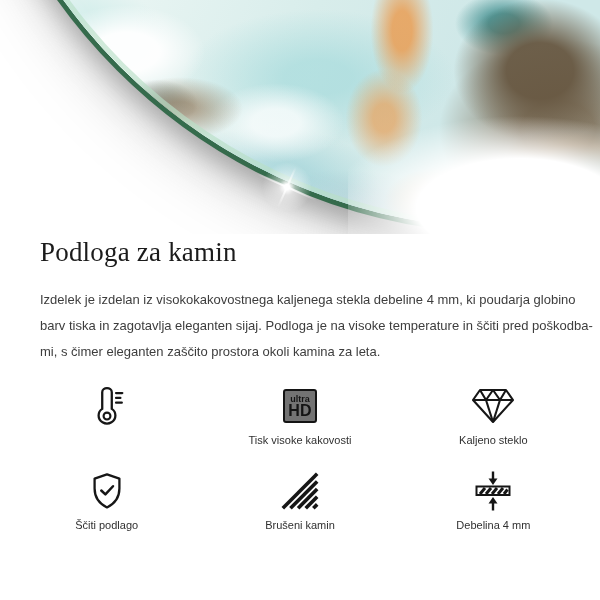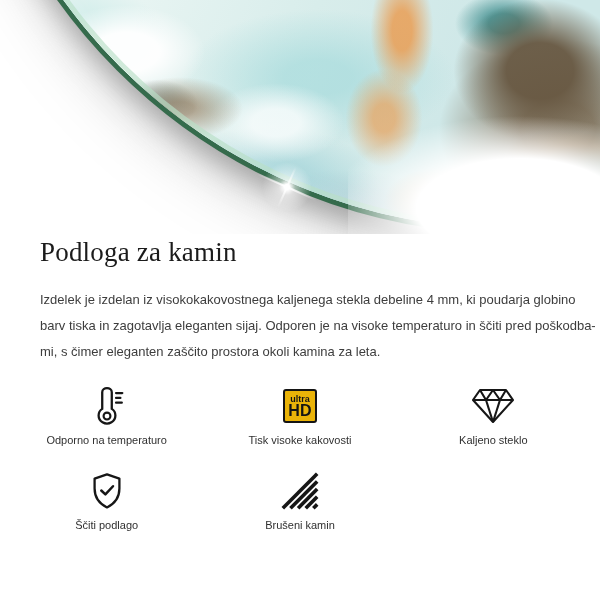--- a/index.html
+++ b/index.html
@@ -88,21 +88,21 @@
     display: grid; grid-template-columns: repeat(3, 1fr); row-gap: 22px;
   }
   .feature { display: flex; flex-direction: column; align-items: center; }
   .icon-wrap { height: 46px; display: flex; align-items: center; justify-content: center; }
   .feature .label { margin-top: 5px; font-size: 11px; color: #303030; }
   .icon-svg { display: block; }
 
   .uhd-box {
     width: 34px; height: 34px; border: 2.5px solid #141414; border-radius: 3px;
     display: flex; flex-direction: column; align-items: center; justify-content: center;
-    background: #eab308; color: #141414;
+    background: #737373; color: #141414;
   }
   .uhd-top { font-size: 9px; font-weight: 700; line-height: 10px; }
   .uhd-bottom { font-size: 16px; font-weight: 800; line-height: 14px; letter-spacing: 0.3px; }
 </style>
 </head>
 <body>
 
 <div class="page">
 
   <div class="hero">
@@ -113,38 +113,37 @@
     <div class="fade"></div>
   </div>
 
   <div class="content">
     <h1 class="title">
       <span class="t-line">Podloga za kamin</span>
     </h1>
 
     <div class="desc">
       <div class="d-line">Izdelek je izdelan iz visokokakovostnega kaljenega stekla debeline 4 mm, ki poudarja globino</div>
-      <div class="d-line">barv tiska in zagotavlja eleganten sijaj. Odporen je na visoke temperaturo in ščiti pred poškodba-</div>
+      <div class="d-line">barv tiska in zagotavlja eleganten sijaj. Podloga je na visoke temperature in ščiti pred poškodba-</div>
       <div class="d-line">mi, s čimer eleganten zaščito prostora okoli kamina za leta.</div>
     </div>
   </div>
 
   <div class="features">
 
     <div class="feature">
       <div class="icon-wrap">
         <svg class="icon-svg" width="42" height="44" viewBox="0 0 44 46" fill="none" stroke="#161616" stroke-width="2.4" stroke-linecap="round">
           <path d="M17 26 C12 29, 11.8 37, 17.3 40 C20 41.6, 24 41.6, 26.7 40 C32.2 37, 32 29, 27 26 L27 8.5 C27 3, 17 3, 17 8.5 Z"></path>
           <circle cx="22" cy="33.5" r="3.6" stroke-width="2.2"></circle>
           <path d="M31.5 9.5 H38"></path>
           <path d="M31.5 14.5 H36"></path>
           <path d="M31.5 19.5 H37.5"></path>
         </svg>
       </div>
-      <div class="label">Odporno na temperaturo</div>
     </div>
 
     <div class="feature">
       <div class="icon-wrap">
         <div class="uhd-box">
           <span class="uhd-top">ultra</span>
           <span class="uhd-bottom">HD</span>
         </div>
       </div>
       <div class="label">Tisk visoke kakovosti</div>
@@ -179,15 +178,36 @@
           <line x1="4" y1="40" x2="40" y2="4"></line>
           <line x1="12" y1="40" x2="40" y2="12"></line>
           <line x1="20" y1="40" x2="40" y2="20"></line>
           <line x1="28" y1="40" x2="40" y2="28"></line>
           <line x1="36" y1="40" x2="40" y2="36"></line>
         </svg>
       </div>
       <div class="label">Brušeni kamin</div>
     </div>
 
+    <div class="feature">
+      <div class="icon-wrap">
+        <svg class="icon-svg" width="44" height="44" viewBox="0 0 44 44">
+          <g fill="none" stroke="#161616">
+            <rect x="5.5" y="17.5" width="33" height="8.5" stroke-width="2"></rect>
+            <g stroke-width="3">
+              <line x1="9" y1="25" x2="14" y2="19"></line>
+              <line x1="15" y1="25" x2="20" y2="19"></line>
+              <line x1="21" y1="25" x2="26" y2="19"></line>
+              <line x1="27" y1="25" x2="32" y2="19"></line>
+              <line x1="33" y1="25" x2="36.5" y2="20.5"></line>
+            </g>
+            <line x1="22" y1="2.5" x2="22" y2="10" stroke-width="2.4"></line>
+            <line x1="22" y1="41.5" x2="22" y2="34" stroke-width="2.4"></line>
+          </g>
+          <polygon points="17.5,9.5 26.5,9.5 22,16" fill="#161616"></polygon>
+          <polygon points="17.5,34.5 26.5,34.5 22,28" fill="#161616"></polygon>
+        </svg>
+      </div>
+      <div class="label">Debelina 4 mm</div>
+    </div>
 
   </div>
 </div>
 
 </body></html>

